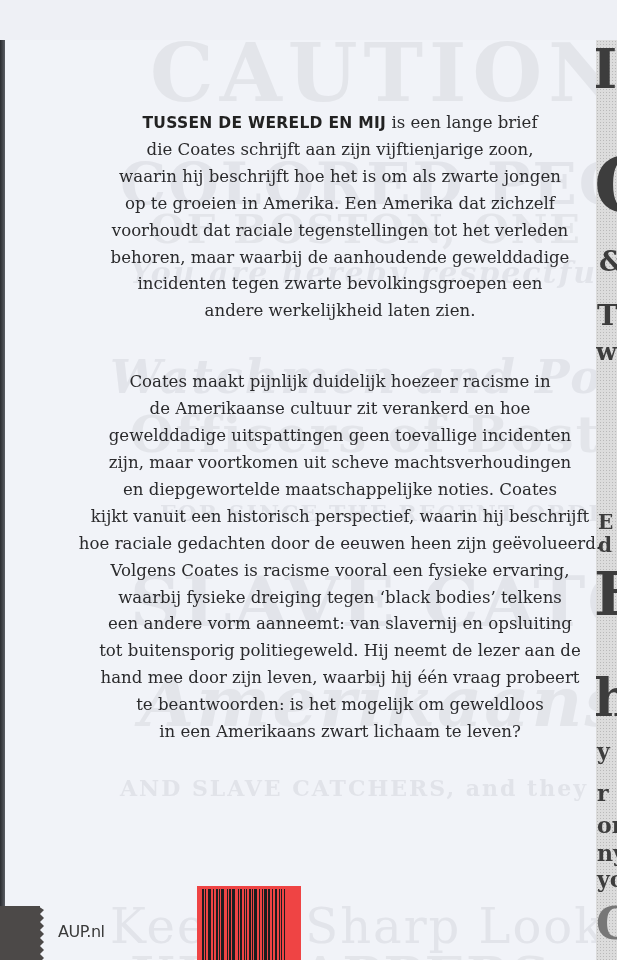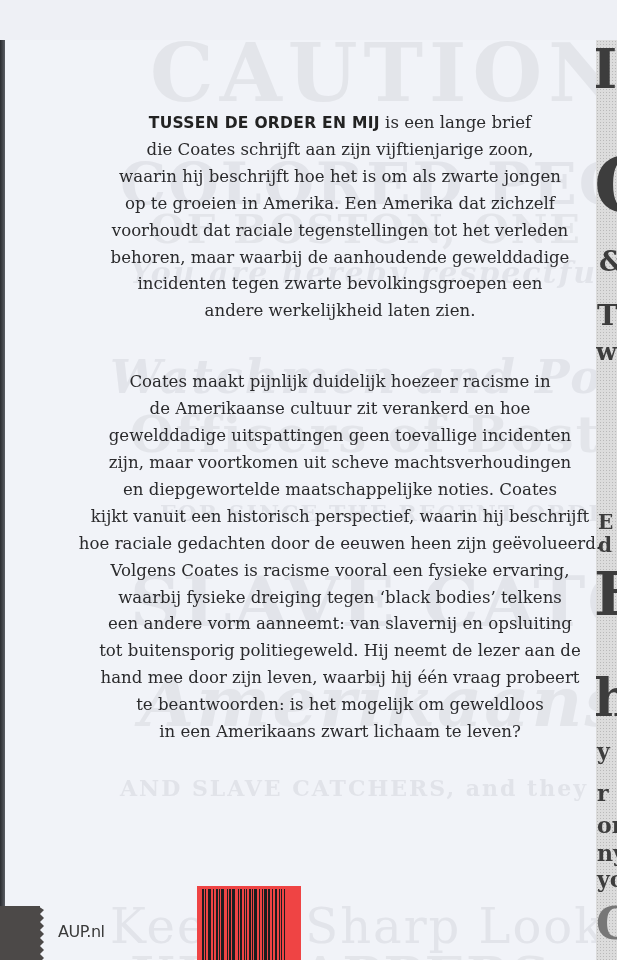--- a/index.html
+++ b/index.html
@@ -78,21 +78,21 @@
     <span class="rs-glyph" style="top:742px;font-size:22px;left:1px;">r</span>
     <span class="rs-glyph" style="top:774px;font-size:22px;left:1px;">on</span>
     <span class="rs-glyph" style="top:802px;font-size:22px;left:1px;">ny</span>
     <span class="rs-glyph" style="top:828px;font-size:22px;left:1px;">yo</span>
     <span class="rs-glyph" style="top:862px;font-size:44px;left:0px;color:#777;">G</span>
     <span class="rs-glyph" style="top:912px;font-size:40px;left:0px;">nd</span>
   </div>
 
   <div class="blurb">
     <p>
-      <span class="line"><span class="title">TUSSEN DE ORDER EN MIJ</span><span> is een lange brief</span></span>
+      <span class="line"><span class="title">TUSSEN DE WERELD EN MIJ</span><span> is een lange brief</span></span>
       <span class="line">die Coates schrijft aan zijn vijftienjarige zoon,</span>
       <span class="line">waarin hij beschrijft hoe het is om als zwarte jongen</span>
       <span class="line">op te groeien in Amerika. Een Amerika dat zichzelf</span>
       <span class="line">voorhoudt dat raciale tegenstellingen tot het verleden</span>
       <span class="line">behoren, maar waarbij de aanhoudende gewelddadige</span>
       <span class="line">incidenten tegen zwarte bevolkingsgroepen een</span>
       <span class="line">andere werkelijkheid laten zien.</span>
     </p>
     <p>
       <span class="line">Coates maakt pijnlijk duidelijk hoezeer racisme in</span>

